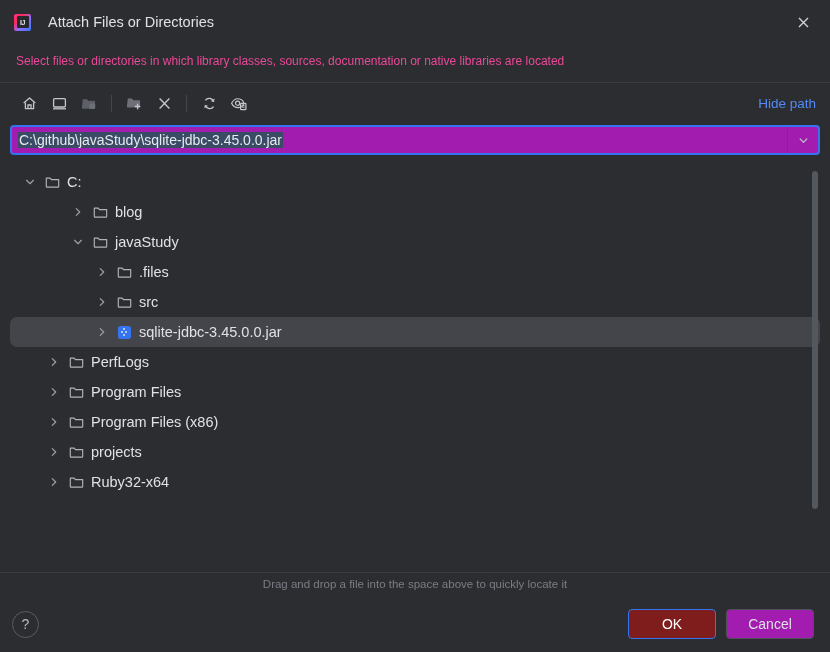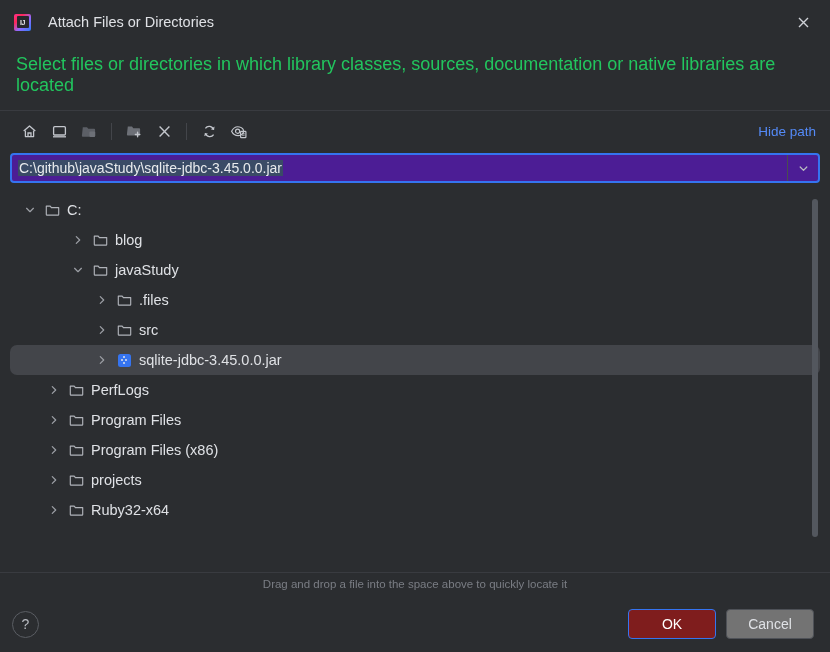--- a/index.html
+++ b/index.html
@@ -16,33 +16,33 @@
   .app-icon { width: 17px; height: 17px; border-radius: 2px; flex: 0 0 auto;
     background: linear-gradient(135deg,#ff318c 0%,#fe2857 28%,#8f6bff 60%,#2f7cf6 100%);
     display: flex; align-items: center; justify-content: center; }
   .app-icon .inner { width: 12px; height: 12px; background: #27282b; border-radius: 1px;
     color: #e5e7ea; font-size: 7px; font-weight: bold; display: flex; align-items: center; justify-content: center;
     letter-spacing: -0.5px; font-family: "Liberation Sans", sans-serif; }
   .title-text { margin-left: 17px; font-size: 14.5px; color: #dfe1e5; }
   .close-btn { margin-left: auto; width: 30px; height: 30px; display: flex; align-items: center; justify-content: center; cursor: pointer; }
 
   
-  .subtitle { padding: 10px 16px 14px 16px; font-size: 18px; color: #22c55e; flex: 0 0 auto; }
+  .subtitle { padding: 10px 16px 14px 16px; font-size: 12px; color: #ec4899; flex: 0 0 auto; }
   .divider { height: 1px; background: #393b40; flex: 0 0 auto; }
 
   
   .toolbar { height: 40px; display: flex; align-items: center; padding: 0 14px 0 14px; flex: 0 0 auto; }
   .tb-btn { width: 30px; height: 28px; display: flex; align-items: center; justify-content: center; cursor: pointer; border-radius: 4px; }
   .tb-btn.disabled { cursor: default; }
   .tb-sep { width: 1px; height: 17px; background: #43454a; margin: 0 7px; }
   .hide-path { margin-left: auto; font-size: 13.5px; color: #548af7; cursor: pointer; }
 
   
   .path-row { padding: 2px 10px 0 10px; flex: 0 0 auto; }
-  .path-field { height: 30px; border: 2px solid #3574f0; border-radius: 4px; background: #4c1d95;
+  .path-field { height: 30px; border: 2px solid #3574f0; border-radius: 4px; background: #a21caf;
     display: flex; align-items: center; overflow: hidden; }
   .path-value { flex: 1 1 auto; font-size: 14px; color: #e8eaed; padding: 0 4px 0 6px; white-space: nowrap; overflow: hidden; }
   .path-value span.sel { background: #3a4b66; padding: 2px 1px 3px 1px; }
   .path-sep { width: 1px; height: 26px; background: #4a4c52; flex: 0 0 auto; }
   .path-drop { width: 30px; height: 26px; display: flex; align-items: center; justify-content: center; cursor: pointer; flex: 0 0 auto; }
 
   
   .tree-wrap { flex: 1 1 auto; margin: 12px 10px 0 10px; background: #2b2d30; position: relative; overflow: hidden; }
   .tree { position: absolute; inset: 0; overflow: hidden; }
   .row { height: 30px; display: flex; align-items: center; cursor: pointer; }
@@ -62,21 +62,21 @@
 
   
   .hint-sep { height: 1px; background: #393b40; margin: 0; flex: 0 0 auto; }
   .hint { text-align: center; font-size: 11.5px; color: #7a7d84; padding: 5px 0 6px 0; flex: 0 0 auto; }
   .buttons { height: 56px; display: flex; align-items: center; padding: 0 16px 0 12px; flex: 0 0 auto; }
   .help-btn { width: 27px; height: 27px; border-radius: 50%; border: 1px solid #5a5d63; color: #b9bcc2;
     font-size: 14px; display: flex; align-items: center; justify-content: center; cursor: pointer; }
   .btn-group { margin-left: auto; display: flex; gap: 10px; }
   .btn { height: 30px; border-radius: 4px; font-size: 14px; display: flex; align-items: center; justify-content: center; cursor: pointer; }
   .btn-ok { width: 88px; background: #7f1d1d; color: #ffffff; border: 1px solid #3574f0; }
-  .btn-cancel { width: 88px; background: #737373; color: #dfe1e5; border: 1px solid #4e5157; }
+  .btn-cancel { width: 88px; background: #a21caf; color: #dfe1e5; border: 1px solid #4e5157; }
 </style>
 </head>
 <body>
 
 <div class="dialog">
 
   <div class="titlebar">
     <div class="app-icon">
       <div class="inner">IJ</div>
     </div>

